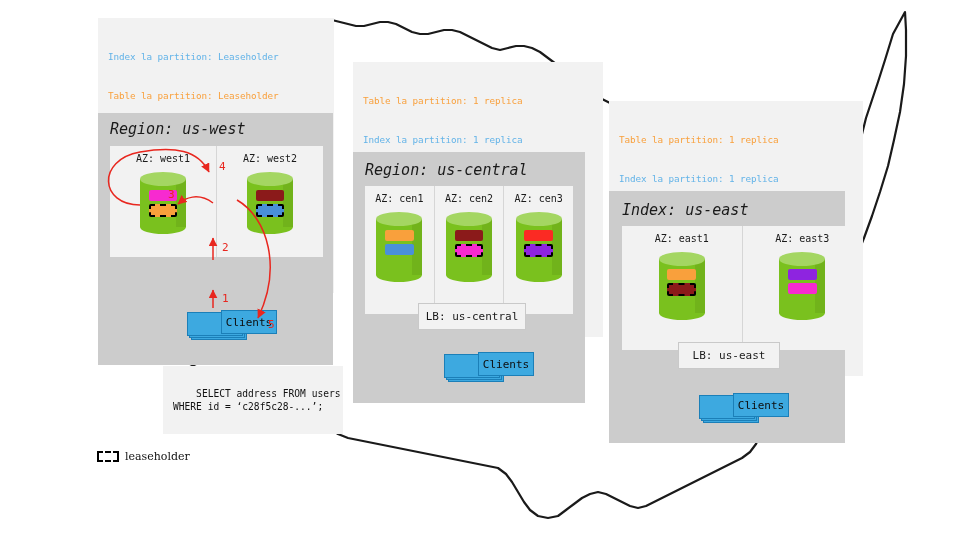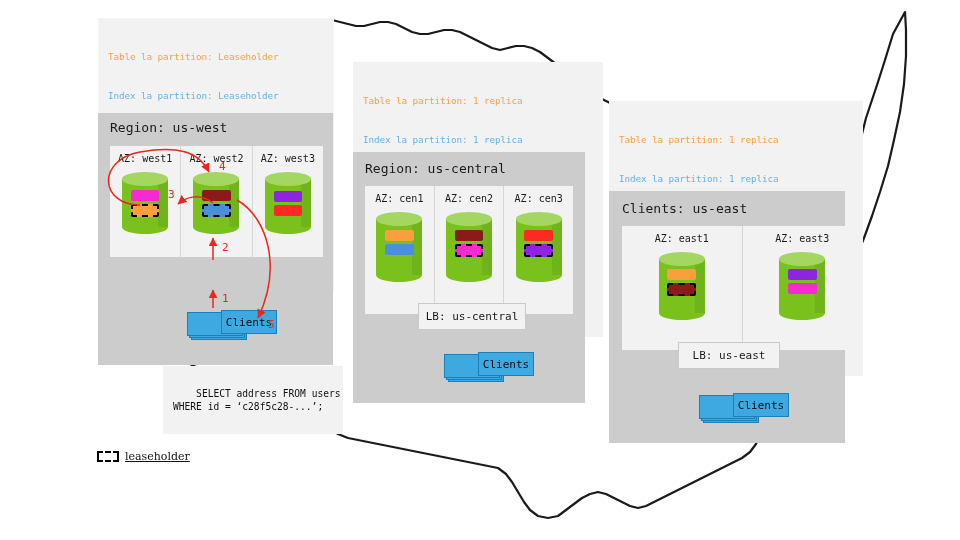--- a/index.html
+++ b/index.html
@@ -10,21 +10,21 @@
 
   
   #usmap{position:absolute;left:0;top:0;width:960px;height:540px;pointer-events:none;}
 
   
   .legend-panel{position:absolute;background:#f2f2f2;padding:6px 8px 7px 10px;
                 font-size:9.3px;line-height:13.1px;white-space:pre;}
   .legend-line{display:block;letter-spacing:-0.1px;}
 
   .region-panel{position:absolute;background:#cccccc;}
-  .region-title{position:absolute;font-size:13px;color:#1a1a1a;letter-spacing:0px;}
+  .region-title{position:absolute;font-size:15px;color:#1a1a1a;letter-spacing:0px;font-style:italic;}
 
   .az-wrap{position:absolute;background:#f2f2f2;display:flex;}
   .az-cell{position:relative;flex:1 1 0;border-right:1px solid #d6d6d6;
            display:flex;flex-direction:column;align-items:center;}
   .az-cell:last-child{border-right:none;}
   .az-label{font-size:10px;color:#1a1a1a;margin-top:7px;white-space:nowrap;}
 
   
   .cyl{position:relative;margin-top:8px;}
   .cyl-body{position:absolute;left:0;top:7px;width:100%;height:calc(100% - 14px);
@@ -54,21 +54,21 @@
                   display:flex;align-items:center;justify-content:center;
                   font-size:11px;color:#0d0d0d;margin-left:36px;}
 
   
   .sql-box{position:absolute;background:#f2f2f2;padding:8px 10px;
            font-size:9.6px;line-height:13px;white-space:pre;color:#111;}
 
   
   .lh-legend{position:absolute;display:flex;align-items:center;gap:6px;}
   .lh-swatch{width:22px;height:11px;border:2px dashed #000;box-sizing:border-box;}
-  .lh-text{font-family:"DejaVu Serif","Liberation Serif",serif;font-size:11px;color:#111;text-decoration:underline;}
+  .lh-text{font-family:"DejaVu Serif","Liberation Serif",serif;font-size:11px;color:#111;}
 
   
   #arrows{position:absolute;left:0;top:0;width:960px;height:540px;pointer-events:none;z-index:9;}
   .anum{position:absolute;color:#e8271f;font-size:11px;z-index:10;
         font-family:"DejaVu Sans Mono","Liberation Mono",monospace;}
 </style>
 </head>
 <body>
 
 <div id="stage">
@@ -100,22 +100,22 @@
              L630,506 L638,508 L646,506 L654,502 L662,498 L670,494 L678,490
              L686,486 L694,482 L702,478 L710,474 L718,470 L726,466 L734,462
              L742,458 L750,452 L756,444 L760,434 L762,424 L764,414 L766,404
              L768,394 L770,384 L772,374 L774,364 L778,356 L784,350 L792,346
              L800,342 L808,336 L816,328 L824,318 L832,306 L840,292 L848,276
              L856,258 L864,238 L872,216 L880,192 L888,166 L894,140 L900,112
              L904,84 L906,56 L906,30 Z" fill="none" stroke="#1a1a1a" stroke-width="2.2" stroke-linejoin="round"></path>
   </svg>
 
   <div class="legend-panel" style="left:98px;top:18px;width:218px;">
+    <span class="legend-line" style="color:#62b3e8">Index la partition: Leaseholder</span>
     <span class="legend-line" style="color:#f9a03c">Table la partition: Leaseholder</span>
-    <span class="legend-line" style="color:#62b3e8">Index la partition: Leaseholder</span>
     <span class="legend-line" style="color:#8e24e0">Table ch partition: 1 replica</span>
     <span class="legend-line" style="color:#f72ad0">Index ch partition: 1 replica</span>
     <span class="legend-line" style="color:#8b1a1a">Table ny partition: 1 replica</span>
     <span class="legend-line" style="color:#fb2a23">Index ny partition: 1 replica</span>
   </div>
 
   <div class="region-panel" style="left:98px;top:113px;width:235px;height:252px;"></div>
   <div class="region-title" style="left:110px;top:120px;">Region: us-west</div>
 
   <div class="az-wrap" style="left:110px;top:146px;width:213px;height:111px;">
@@ -135,33 +135,20 @@
     <div class="az-cell">
       <div class="az-label">AZ: west2</div>
       <div class="cyl" style="width:46px;height:62px;">
         <div class="cyl-bot"></div>
         <div class="cyl-body"></div>
         <div class="cyl-shade"></div>
         <div class="cyl-top"></div>
         <div class="ranges">
           <div class="range" style="background:#8b1a1a"></div>
           <div class="range lease" style="background:#4a90d9"></div>
-        </div>
-      </div>
-    </div>
-    <div class="az-cell">
-      <div class="az-label">AZ: west3</div>
-      <div class="cyl" style="width:46px;height:62px;">
-        <div class="cyl-bot"></div>
-        <div class="cyl-body"></div>
-        <div class="cyl-shade"></div>
-        <div class="cyl-top"></div>
-        <div class="ranges">
-          <div class="range" style="background:#8e24e0"></div>
-          <div class="range" style="background:#fb2a23"></div>
         </div>
       </div>
     </div>
   </div>
 
 
   <div class="clients" style="left:185px;top:310px;width:62px;height:32px;">
     <div class="sh" style="left:6px;top:6px;width:54px;height:22px;"></div>
     <div class="sh" style="left:4px;top:4px;width:54px;height:22px;"></div>
     <div class="sh" style="left:2px;top:2px;width:54px;height:22px;"></div>
@@ -239,21 +226,21 @@
   <div class="legend-panel" style="left:609px;top:101px;width:236px;">
     <span class="legend-line" style="color:#f9a03c">Table la partition: 1 replica</span>
     <span class="legend-line" style="color:#62b3e8">Index la partition: 1 replica</span>
     <span class="legend-line" style="color:#8e24e0">Table ch partition: 1 replica</span>
     <span class="legend-line" style="color:#f72ad0">Index ch partition: 1 replica</span>
     <span class="legend-line" style="color:#8b1a1a">Table ny partition: Leaseholder</span>
     <span class="legend-line" style="color:#fb2a23">Index ny partition: Leaseholder</span>
   </div>
 
   <div class="region-panel" style="left:609px;top:191px;width:236px;height:252px;"></div>
-  <div class="region-title" style="left:622px;top:201px;">Clients: us-east</div>
+  <div class="region-title" style="left:622px;top:201px;">Index: us-east</div>
 
   <div class="az-wrap" style="left:622px;top:226px;width:240px;height:124px;">
     <div class="az-cell">
       <div class="az-label">AZ: east1</div>
       <div class="cyl" style="width:46px;height:68px;">
         <div class="cyl-bot"></div>
         <div class="cyl-body"></div>
         <div class="cyl-shade"></div>
         <div class="cyl-top"></div>
         <div class="ranges" style="justify-content:flex-start;padding-top:17px;">

